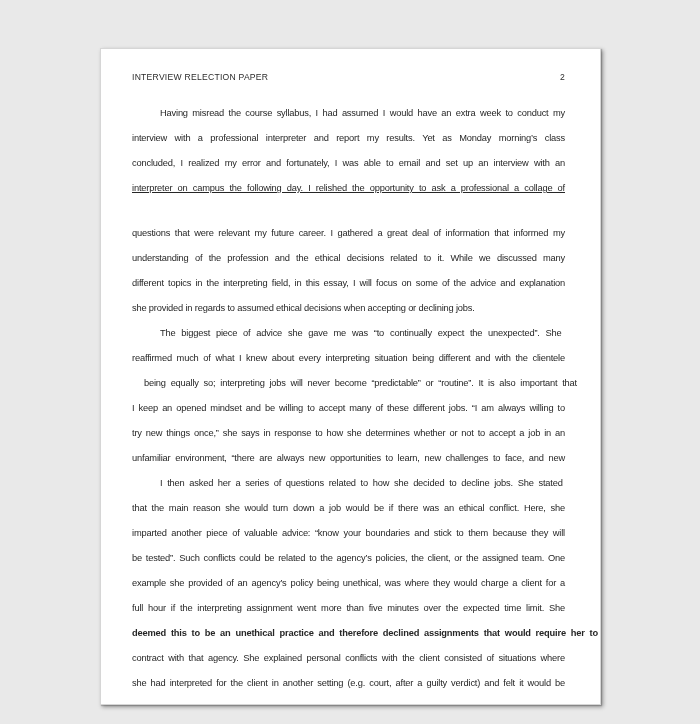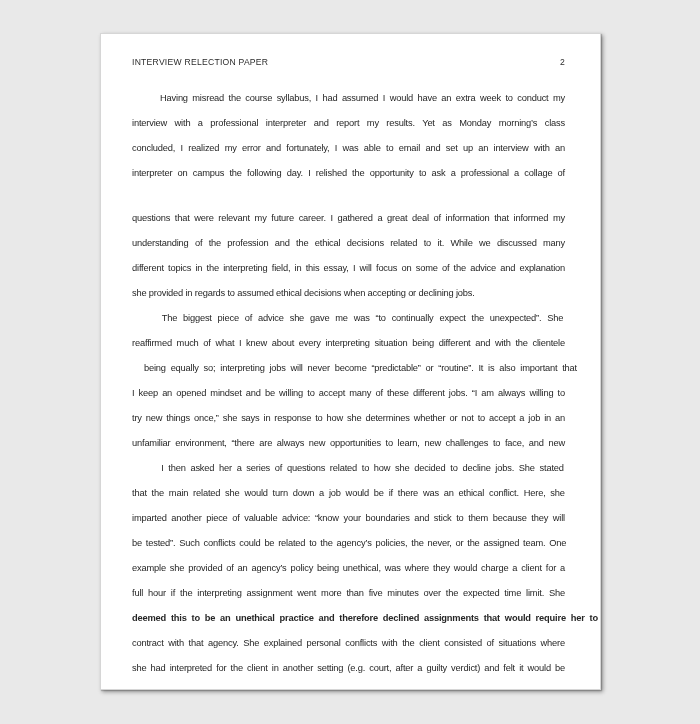--- a/index.html
+++ b/index.html
@@ -10,21 +10,21 @@
     width: 700px;
     height: 724px;
     background: #e9e9e9;
     font-family: "Liberation Sans", sans-serif;
     overflow: hidden;
     position: relative;
   }
   .sheet {
     position: absolute;
     left: 100px;
-    top: 33px;
+    top: 48px;
     width: 501px;
     height: 657px;
     background: #ffffff;
     border: 1px solid #d6d6d6;
     box-sizing: border-box;
     box-shadow: 2px 2px 4px rgba(0,0,0,0.38), 1px 1px 1px rgba(0,0,0,0.18);
     overflow: hidden;
   }
   .sheet-inner {
     padding: 23px 35px 0 31px;
@@ -47,56 +47,55 @@
     margin: 0;
   }
   .line {
     height: 25px;
     line-height: 25px;
     white-space: nowrap;
     overflow: visible;
   }
   .line.first {
     padding-left: 28px;
-    text-align: center;
   }
 </style>
 </head>
 <body>
 
 <div class="sheet">
   <div class="sheet-inner">
     <div class="running-head">
       <span>INTERVIEW RELECTION PAPER</span>
       <span>2</span>
     </div>
     <div class="page-body">
         <div class="paragraph">
           <div class="line first" style="word-spacing: 2.03711px;"><span>Having misread the course syllabus, I had assumed I would have an extra week to conduct my</span></div>
           <div class="line" style="word-spacing: 5.08774px;"><span>interview with a professional interpreter and report my results. Yet as Monday morning’s class</span></div>
           <div class="line" style="word-spacing: 2.92014px;"><span>concluded, I realized my error and fortunately, I was able to email and set up an interview with an</span></div>
-          <div class="line" style="word-spacing: 2.80078px;"><span>interpreter on campus the following day. I relished the opportunity to ask a professional a collage of</span></div>
+          <div class="line" style="word-spacing: 2.80078px; text-decoration: underline;"><span>interpreter on campus the following day. I relished the opportunity to ask a professional a collage of</span></div>
           <div class="line" style="word-spacing: 2.24219px; margin-top: 20px;"><span>questions that were relevant my future career. I gathered a great deal of information that informed my</span></div>
           <div class="line" style="word-spacing: 3.92299px;"><span>understanding of the profession and the ethical decisions related to it. While we discussed many</span></div>
           <div class="line" style="word-spacing: 1.82292px;"><span>different topics in the interpreting field, in this essay, I will focus on some of the advice and explanation</span></div>
           <div class="line last"><span>she provided in regards to assumed ethical decisions when accepting or declining jobs.</span></div>
         </div>
         <div class="paragraph">
           <div class="line first" style="word-spacing: 3.44375px;"><span>The biggest piece of advice she gave me was “to continually expect the unexpected”.  She</span></div>
           <div class="line" style="word-spacing: 2.29896px;"><span>reaffirmed much of what I knew about every interpreting situation being different and with the clientele</span></div>
           <div class="line" style="word-spacing: 2.38333px; margin-left: 12px;"><span>being equally so; interpreting jobs will never become “predictable” or “routine”. It is also important that</span></div>
           <div class="line" style="word-spacing: 1.7426px;"><span>I keep an opened mindset and be willing to accept many of these different jobs. “I am always willing to</span></div>
           <div class="line" style="word-spacing: 1.57734px;"><span>try new things once,” she says in response to how she determines whether or not to accept a job in an</span></div>
           <div class="line" style="word-spacing: 2.25335px;"><span>unfamiliar environment, “there are always new opportunities to learn, new challenges to face, and new</span></div>
         </div>
         <div class="paragraph">
           <div class="line first" style="word-spacing: 2.32552px;"><span>I then asked her a series of questions related to how she decided to decline jobs.  She stated</span></div>
-          <div class="line" style="word-spacing: 2.4301px;"><span>that the main related she would turn down a job would be if there was an ethical conflict. Here, she</span></div>
+          <div class="line" style="word-spacing: 2.4301px;"><span>that the main reason she would turn down a job would be if there was an ethical conflict. Here, she</span></div>
           <div class="line" style="word-spacing: 2.22917px;"><span>imparted another piece of valuable advice: “know your boundaries and stick to them because they will</span></div>
-          <div class="line" style="word-spacing: 1.41176px;"><span>be tested”. Such conflicts could be related to the agency’s policies, the never, or the assigned team. One</span></div>
+          <div class="line" style="word-spacing: 1.41176px;"><span>be tested”. Such conflicts could be related to the agency’s policies, the client, or the assigned team. One</span></div>
           <div class="line" style="word-spacing: 1.51011px;"><span>example she provided of an agency’s policy being unethical, was where they would charge a client for a</span></div>
           <div class="line" style="word-spacing: 2.50098px;"><span>full hour if the interpreting assignment went more than five minutes over the expected time limit. She</span></div>
           <div class="line" style="word-spacing: 2.43438px; font-weight: bold;"><span>deemed this to be an unethical practice and therefore declined assignments that would require her to</span></div>
           <div class="line" style="word-spacing: 2.16964px;"><span>contract with that agency. She explained personal conflicts with the client consisted of situations where</span></div>
           <div class="line" style="word-spacing: 1.70066px;"><span>she had interpreted for the client in another setting (e.g. court, after a guilty verdict) and felt it would be</span></div>
         </div>
       </div>
   </div>
 </div>
 

